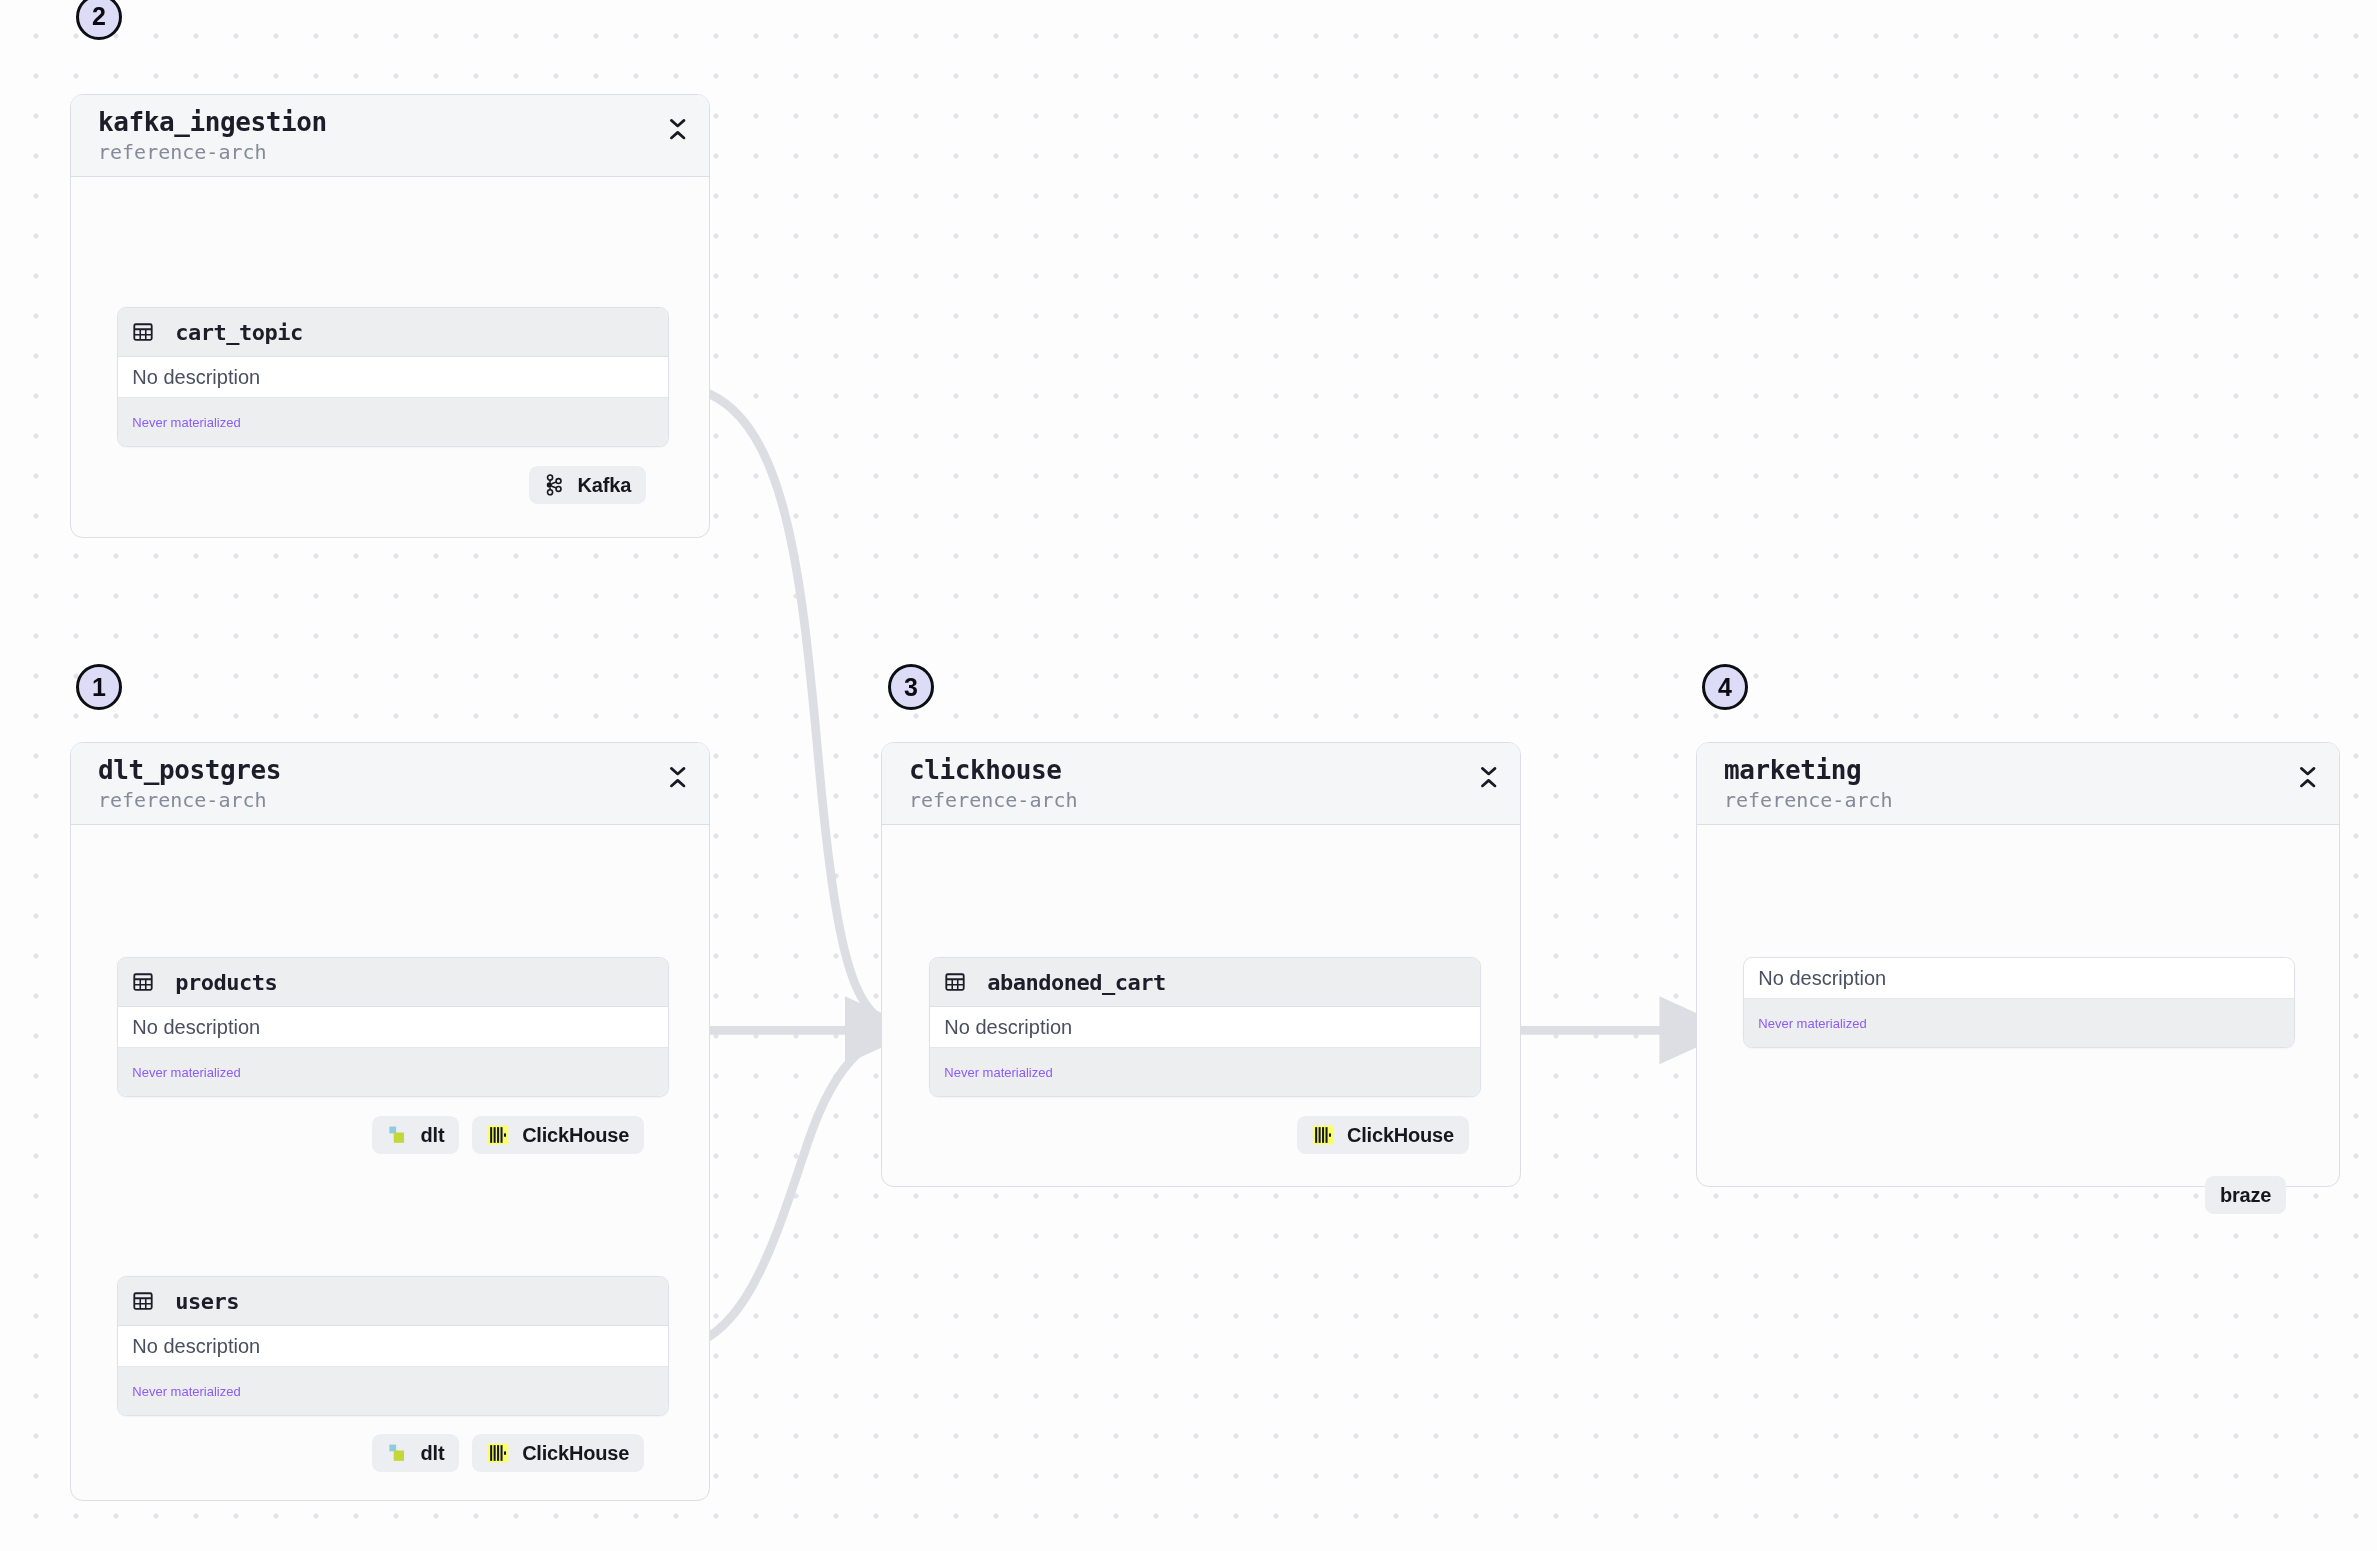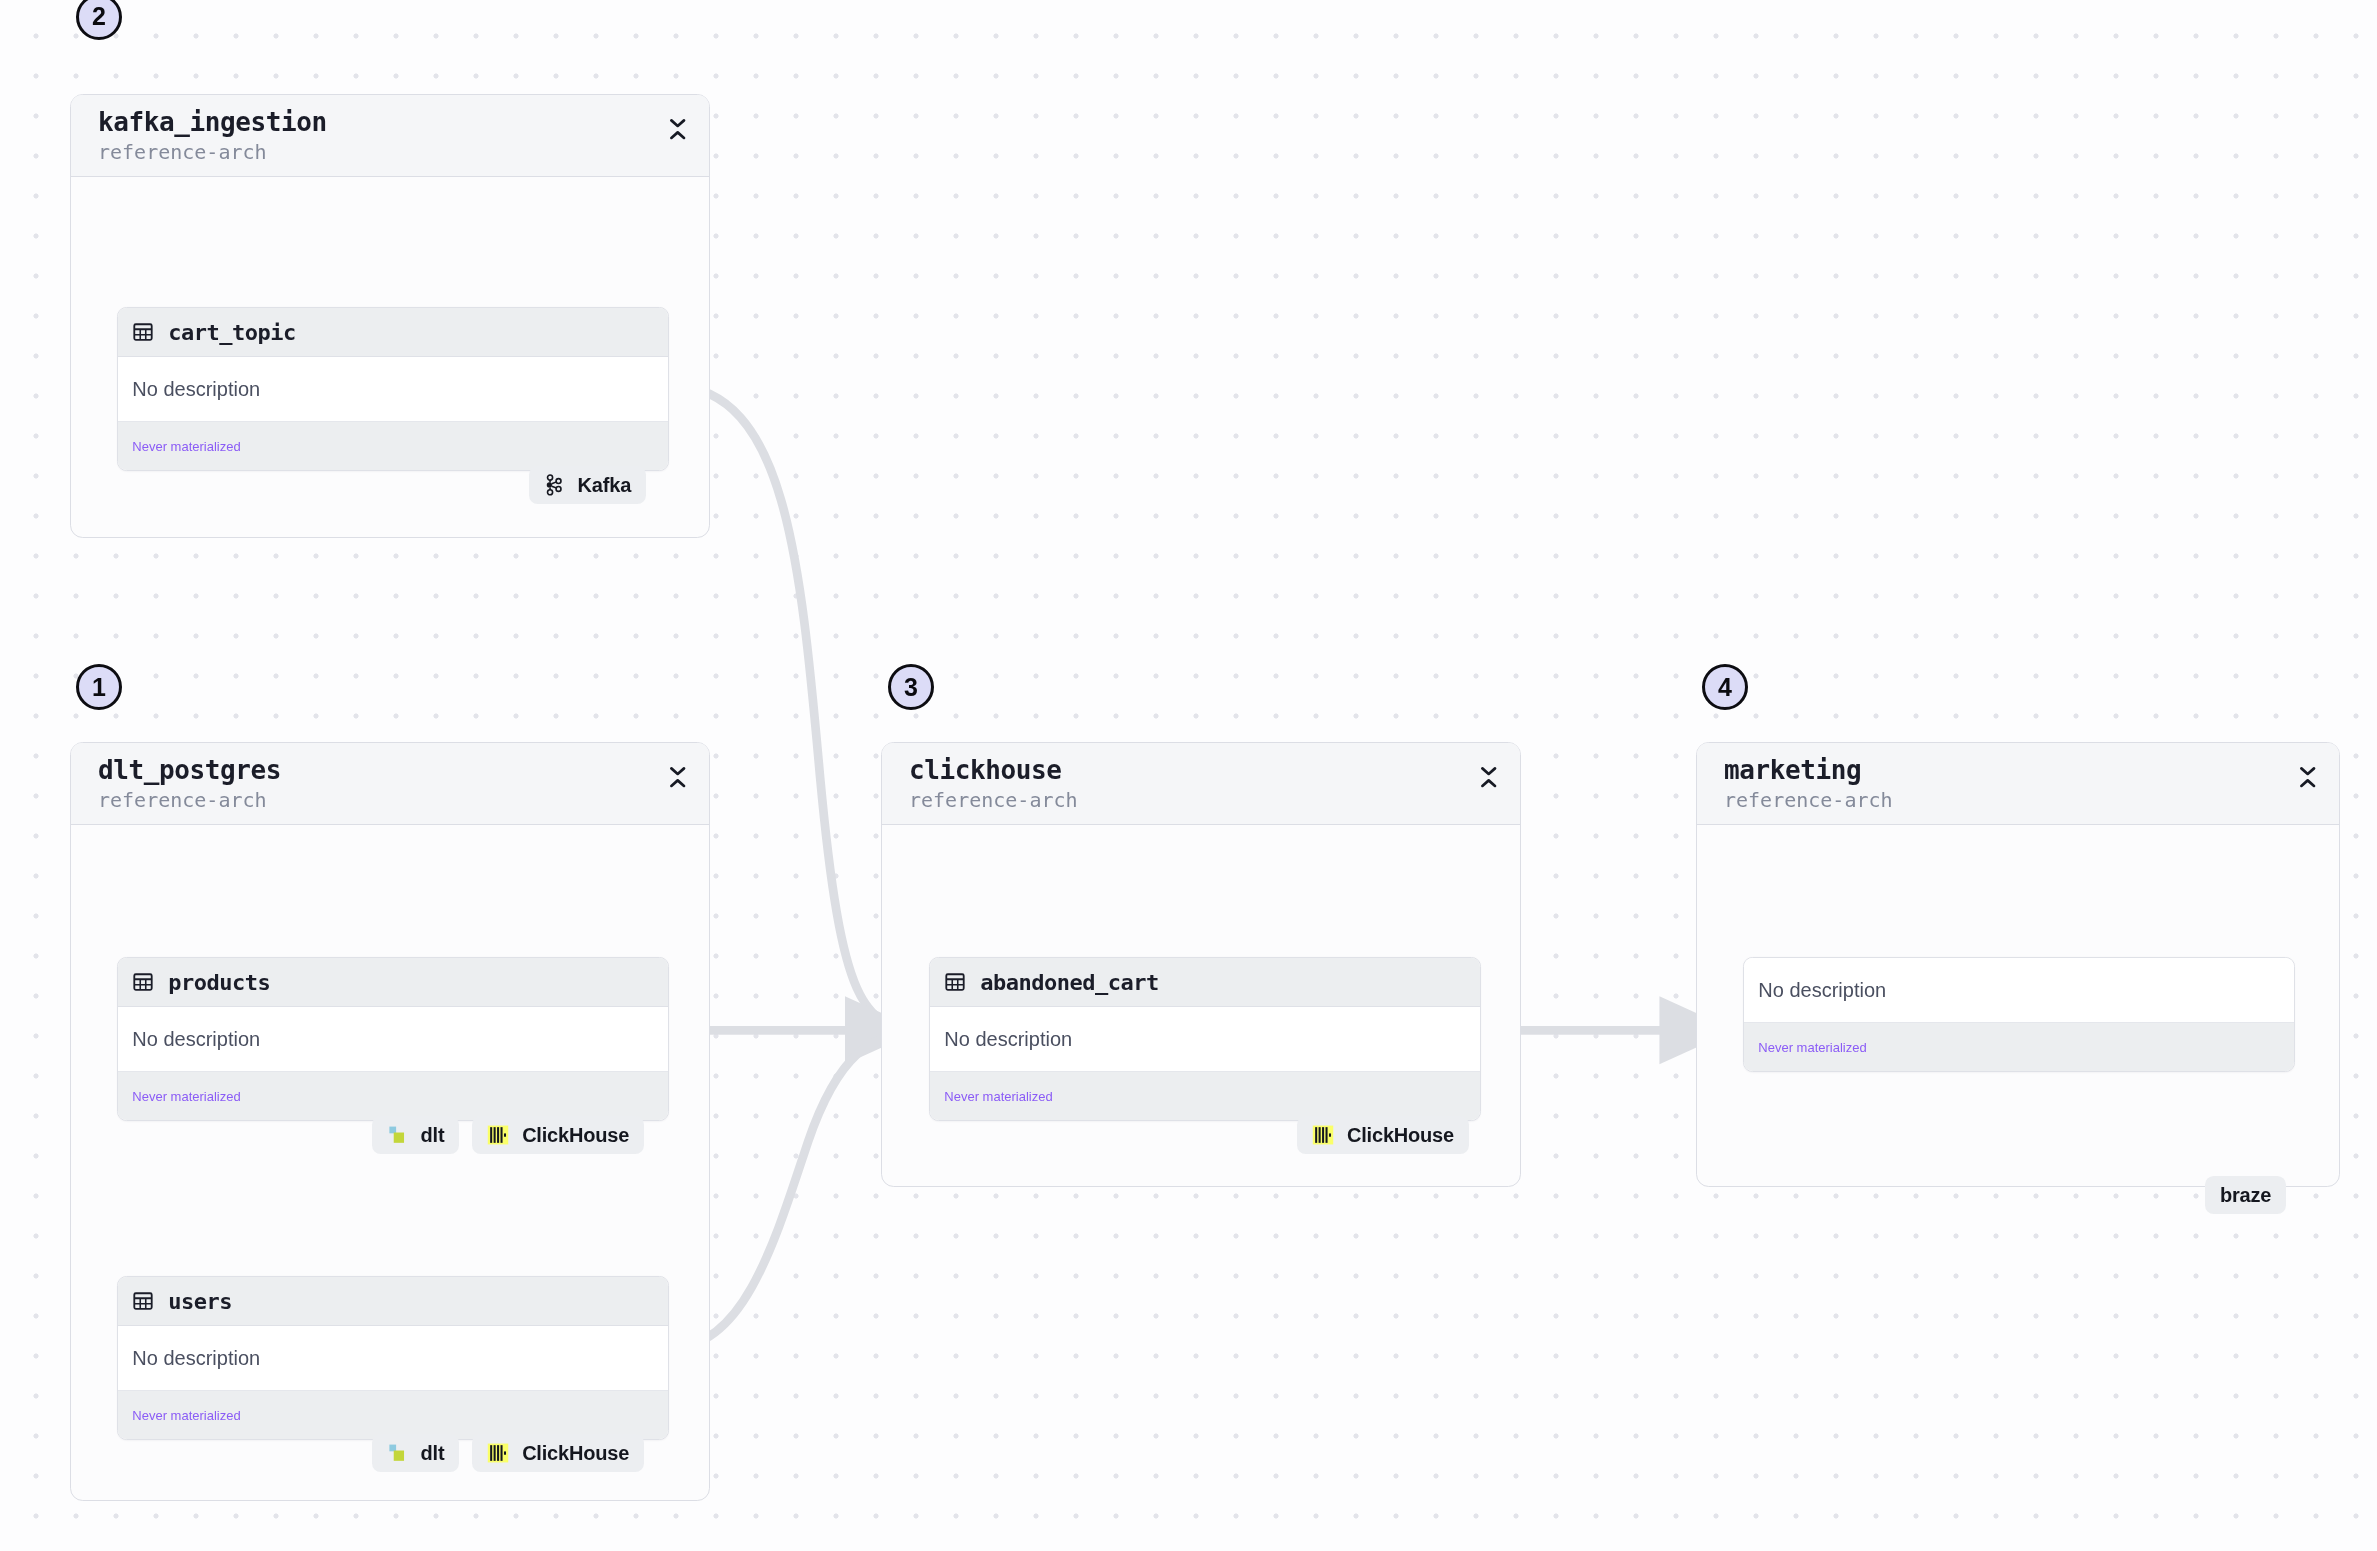--- a/index.html
+++ b/index.html
@@ -97,35 +97,35 @@
     z-index: 3;
     box-shadow: 0 0.8px 1.6px rgba(25,28,40,0.04);
   }
   .table-node-header {
     box-sizing: border-box;
     background: #eceef0;
     border-bottom: 0.8px solid #dfe1e7;
     height: 49px;
     display: flex;
     align-items: center;
-    gap: 14px;
+    gap: 21px;
     padding: 0 14.3px;
   }
   .table-node-name {
     font-family: "DejaVu Sans Mono", "Liberation Mono", monospace;
     font-size: 22px;
     font-weight: 700;
     letter-spacing: -0.5px;
     color: #1b1d29;
     white-space: nowrap;
   }
   .table-node-desc {
     box-sizing: border-box;
     background: #ffffff;
-    height: 64px;
+    height: 40px;
     display: flex;
     align-items: center;
     padding: 0 14.3px;
     font-size: 20px;
     color: #4a4f60;
   }
   .table-node-status {
     box-sizing: border-box;
     background: #eceef0;
     height: 49px;

